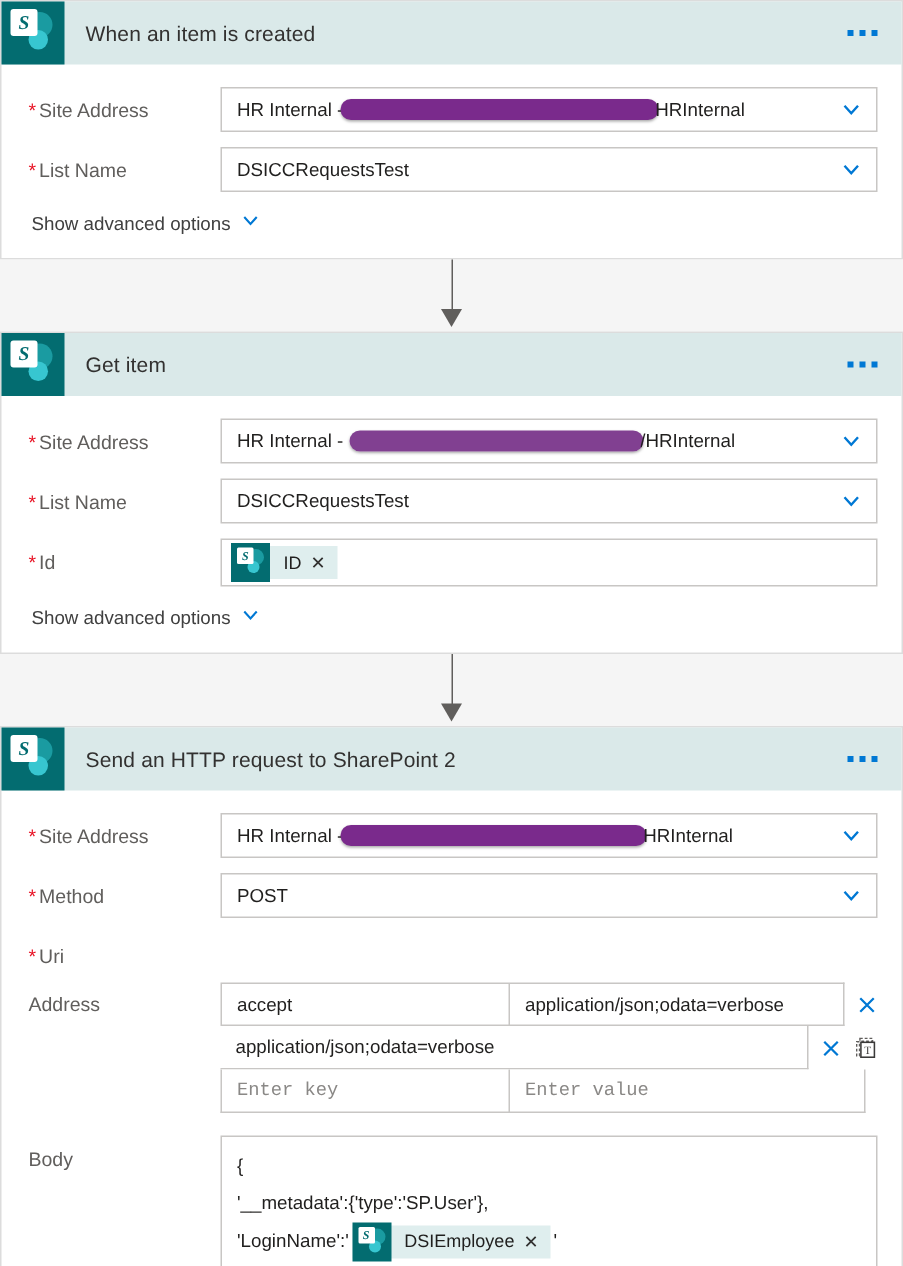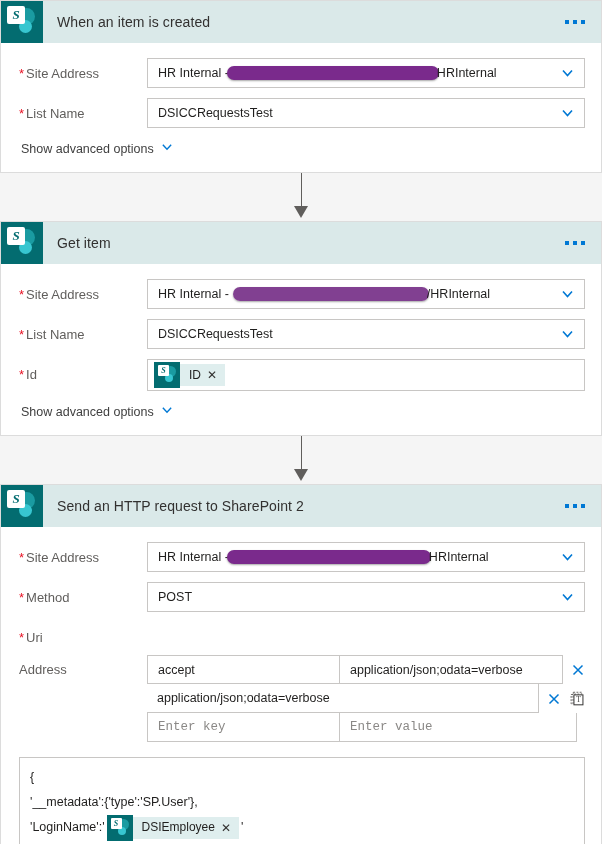--- a/index.html
+++ b/index.html
@@ -573,20 +573,23 @@
               <div class="hdr-cell key placeholder">Enter key</div>
               <div class="hdr-cell value placeholder">Enter value</div>
               <div class="row-actions"></div>
             </div>
 
           </div>
         </div>
       </div>
 
       <div class="field-row" style="padding-top:10px;">
+        <div class="field-label" style="padding-top:9px;">
+          <span>Body</span>
+        </div>
         <div class="field-control">
           <div class="body-box">
             <div class="body-line">{</div>
             <div class="body-line">'__metadata':{'type':'SP.User'},</div>
             <div class="body-line">
               <span>'LoginName':'</span>
               <span class="chip" style="margin:0 2px;">
                 <span class="sp-icon small">
                   <div class="sp-circle-back"></div>
                   <div class="sp-circle-front"></div>

